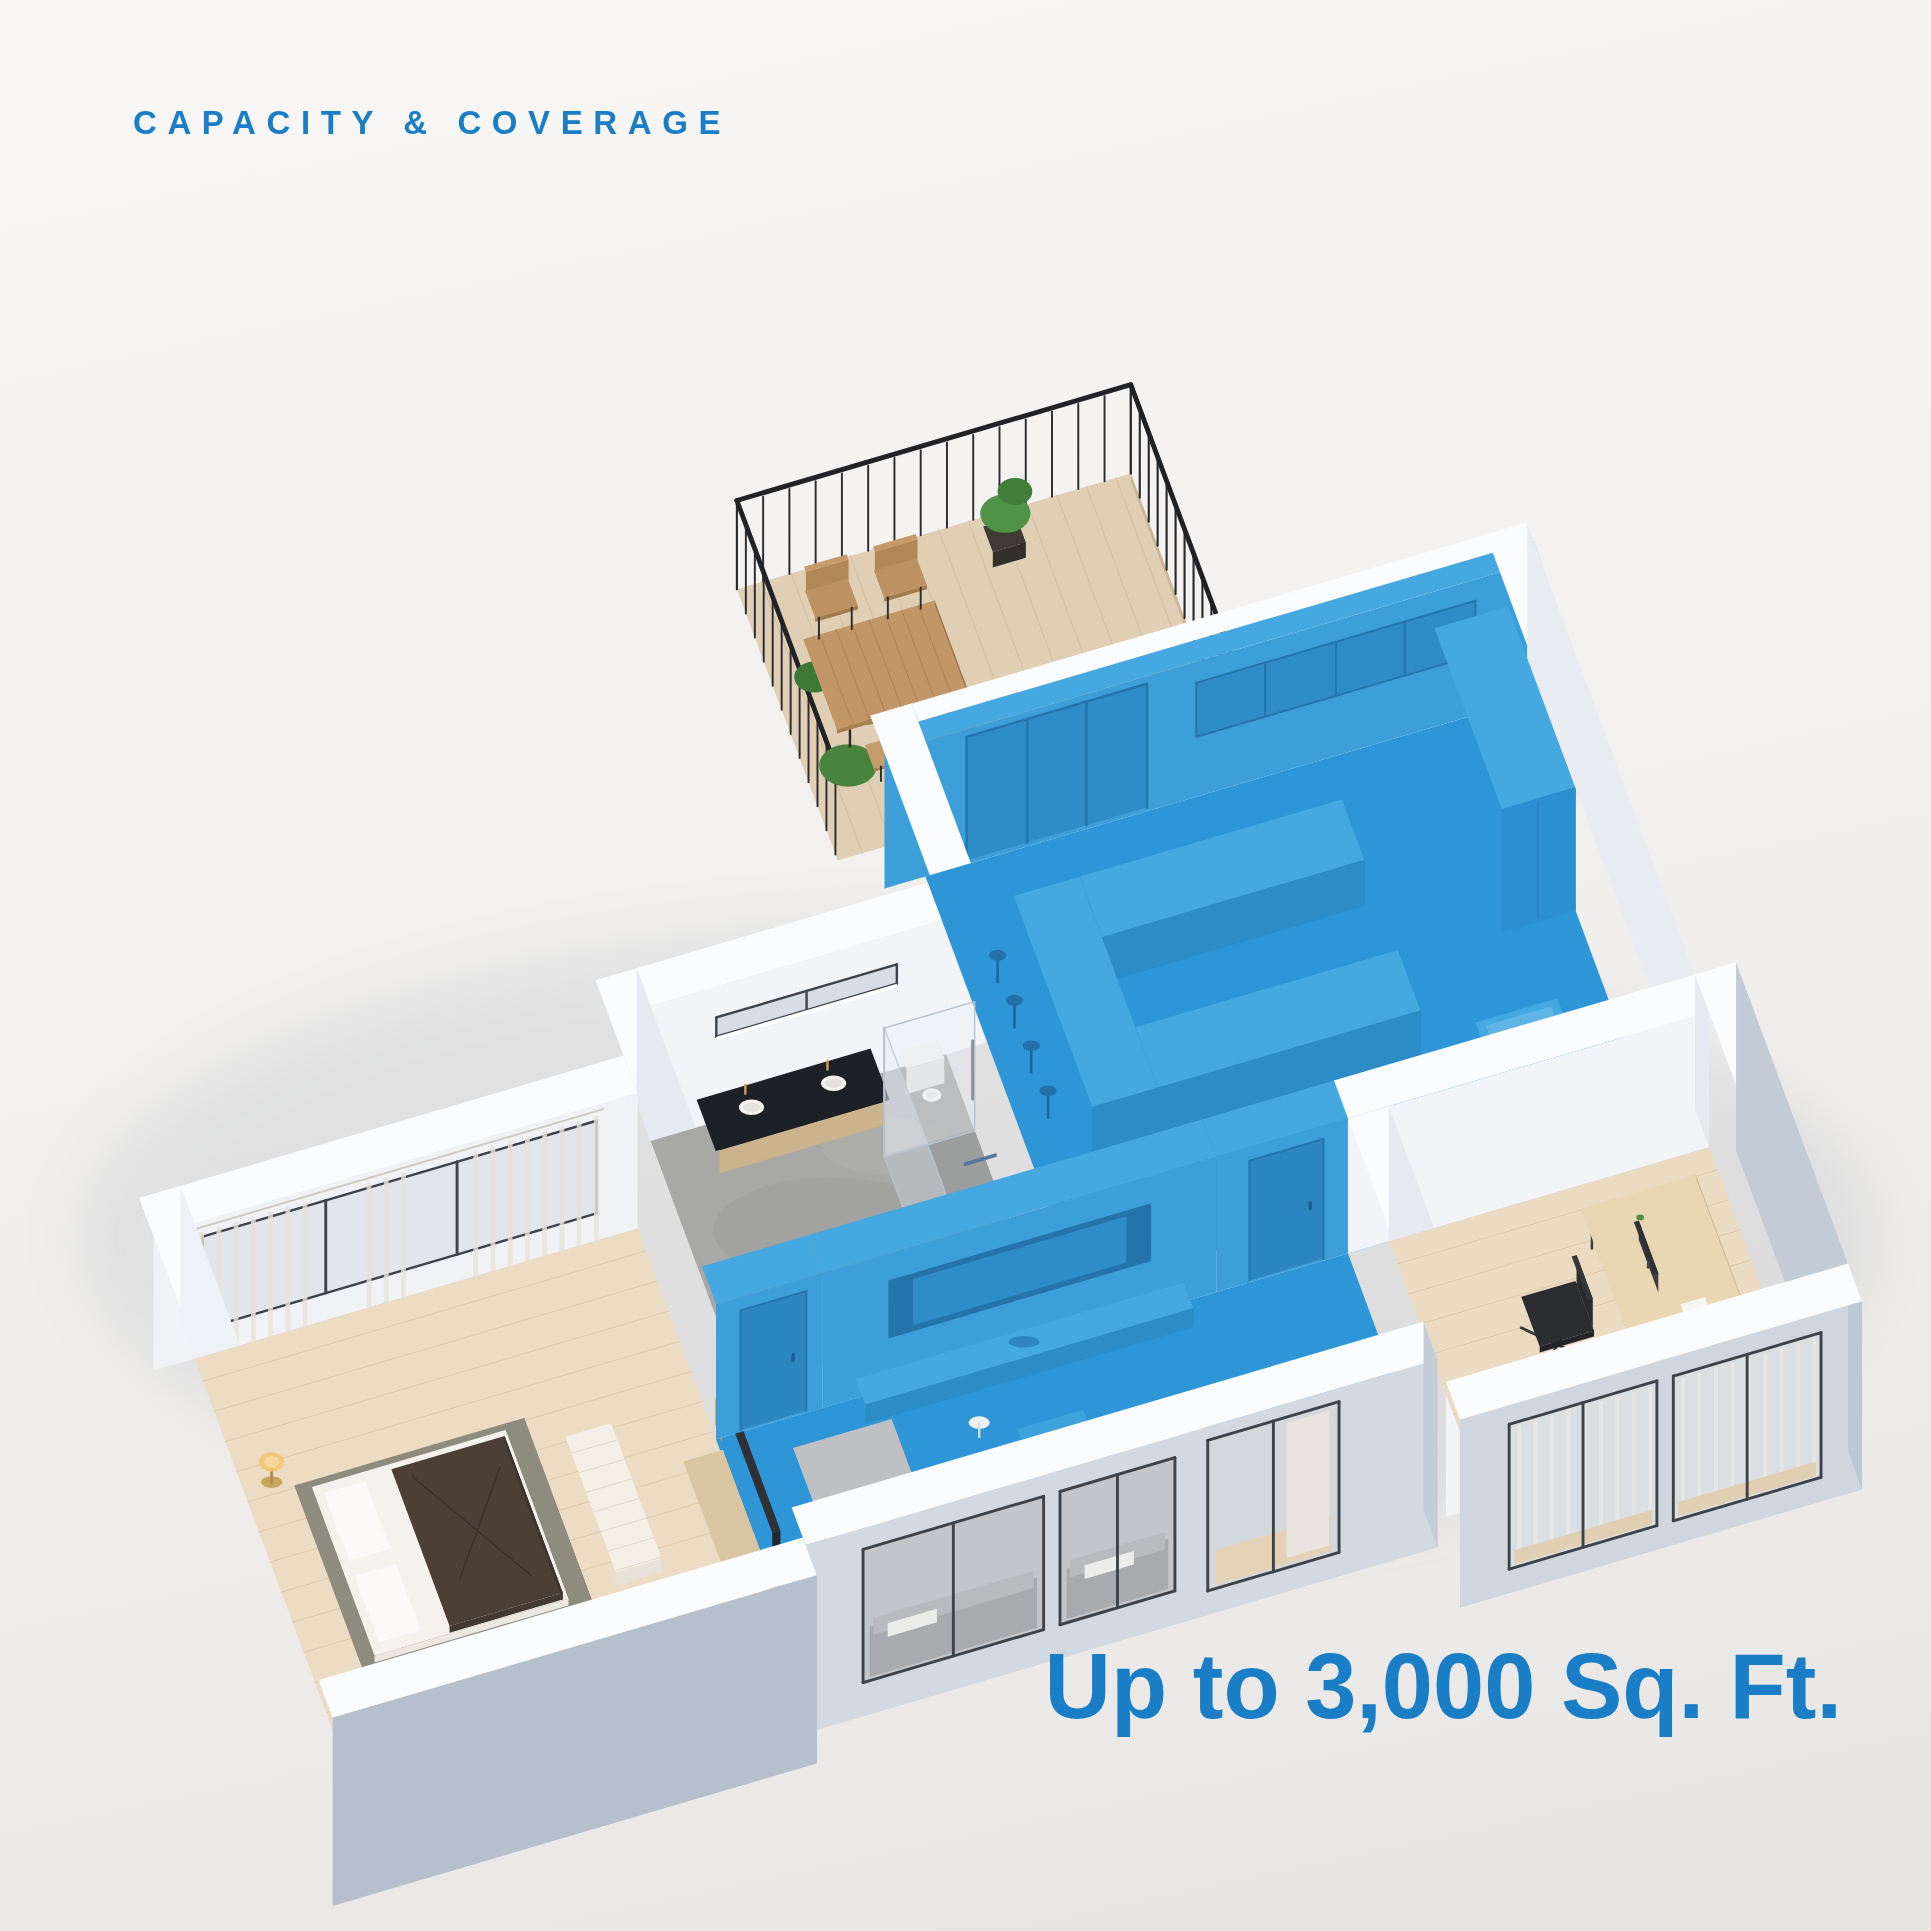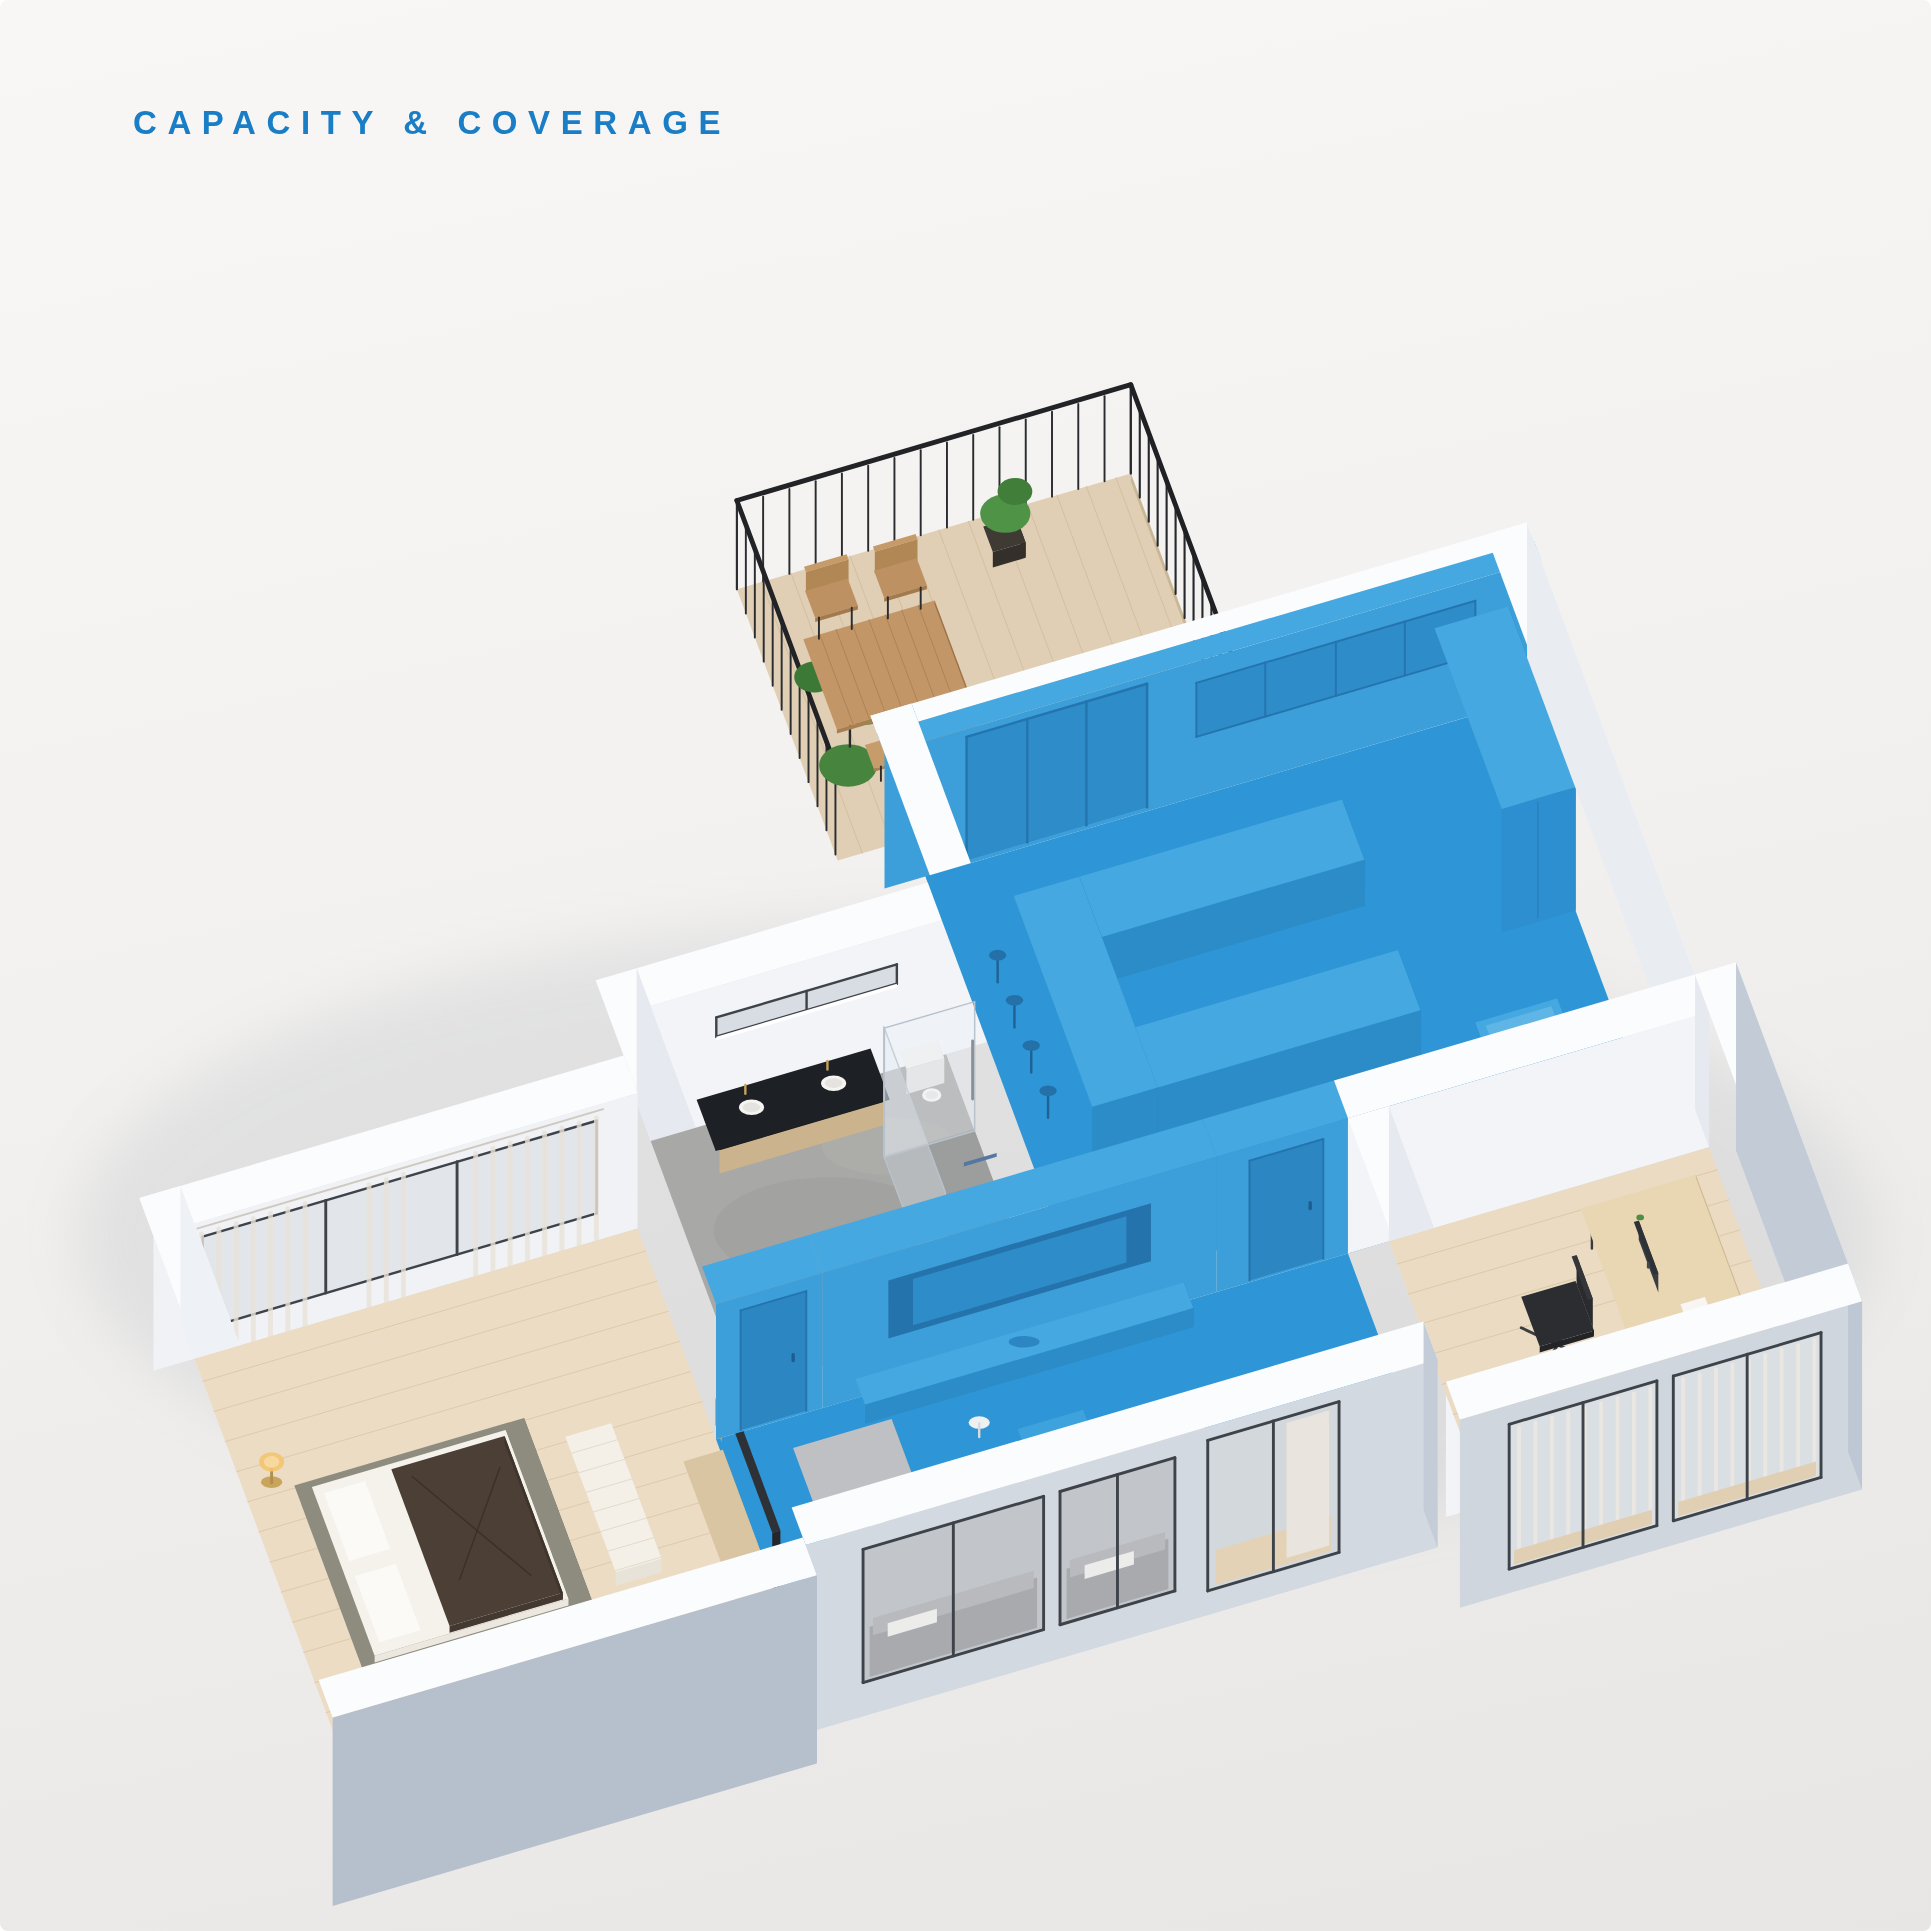--- a/index.html
+++ b/index.html
@@ -1,19 +1,19 @@
 <!DOCTYPE html>
 <html><head>
 <meta charset="utf-8">
 <style>
   html,body{margin:0;padding:0;}
   body{width:1931px;height:1931px;overflow:hidden;
        font-family:"Liberation Sans", sans-serif;}
   .stage{position:relative;width:1931px;height:1931px;
-         background:linear-gradient(168deg,#f8f7f6 0%,#f2f1ef 45%,#e7e6e4 100%);border-radius:8px;}
+         background:linear-gradient(168deg,#f8f7f6 0%,#f2f1ef 45%,#e7e6e4 100%);}
   #scene{position:absolute;left:0;top:0;}
   .txt{position:absolute;color:#1a7ec6;z-index:5;}
   .eyebrow{left:133px;top:104px;font-size:33px;font-weight:700;letter-spacing:10.6px;}
   .headline{left:126px;top:147px;font-size:153px;font-weight:700;letter-spacing:0px;}
   .coverage{right:89px;top:1634px;font-size:92px;font-weight:700;text-align:right;}
   .caption{right:92px;top:1798px;font-size:37px;font-weight:700;letter-spacing:12.6px;text-align:right;}
 </style>
 </head>
 <body>
 
@@ -458,14 +458,15 @@
         <line x1="1879.3" y1="1528.2" x2="1879.3" y2="1388.2" stroke="rgba(236,232,225,0.85)" stroke-width="4" stroke-linecap="round"></line>
         <polygon points="1738.2,1570.7 1881.0,1528.7 1881.0,1513.7 1738.2,1555.7" fill="#e0cfb2"></polygon>
         <line x1="1733.1" y1="1575.2" x2="1886.1" y2="1530.2" stroke="#3e434a" stroke-width="3" stroke-linecap="round"></line>
         <line x1="1733.1" y1="1425.2" x2="1886.1" y2="1380.2" stroke="#3e434a" stroke-width="3" stroke-linecap="round"></line>
         <line x1="1733.1" y1="1575.2" x2="1733.1" y2="1425.2" stroke="#3e434a" stroke-width="3" stroke-linecap="round"></line>
         <line x1="1886.1" y1="1530.2" x2="1886.1" y2="1380.2" stroke="#3e434a" stroke-width="3" stroke-linecap="round"></line>
         <line x1="1809.6" y1="1552.7" x2="1809.6" y2="1402.7" stroke="#3e434a" stroke-width="3" stroke-linecap="round"></line>
       </g>
     </svg>
   <div class="txt eyebrow">CAPACITY &amp; COVERAGE</div>
+  <div class="txt coverage">Up to 3,000 Sq. Ft.</div>
 </div>
 
 
 </body></html>

